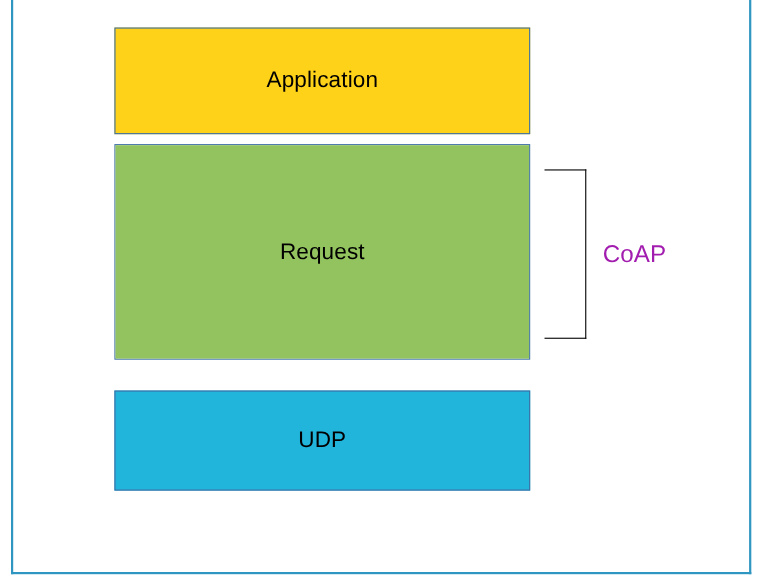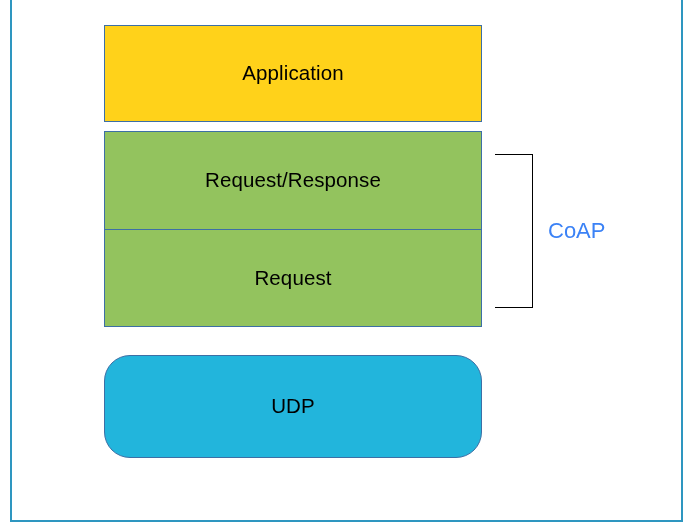--- a/index.html
+++ b/index.html
@@ -78,62 +78,58 @@
     justify-content: center;
     box-sizing: border-box;
   }
   #box-request-response {
     border-bottom: 1px solid #3d6fa5;
   }
 
   
   #box-udp {
     top: 355px;
-    height: 103px;
-    border-radius: 26px;
+    height: 91px;
   }
 
   
   #coap-brace {
     position: absolute;
     left: 495px;
     top: 154px;
     width: 38px;
     height: 154px;
     box-sizing: border-box;
     border: 1.6px solid #000000;
     border-left: none;
     pointer-events: none;
   }
 
   #coap-group-label {
     position: absolute;
     left: 548px;
     top: 220px;
-    color: #3b82f6;
+    color: #a21caf;
     font-size: 22px;
     line-height: 1;
     white-space: nowrap;
   }
 </style>
 </head>
 <body>
 
 <div id="canvas">
 
   <div id="page-frame"></div>
 
   <div class="layer-box" id="box-application" style="background:#ffd21a;">
     <span class="layer-label">Application</span>
   </div>
 
   <div id="box-coap-group">
-    <div class="coap-sublayer" id="box-request-response" style="background:#93c35e;">
-      <span class="layer-label">Request/Response</span>
-    </div>
     <div class="coap-sublayer" id="box-messages" style="background:#93c35e;">
       <span class="layer-label">Request</span>
     </div>
   </div>
 
   <div class="layer-box" id="box-udp" style="background:#22b5dc;">
     <span class="layer-label">UDP</span>
   </div>
 
   <div id="coap-brace"></div>

